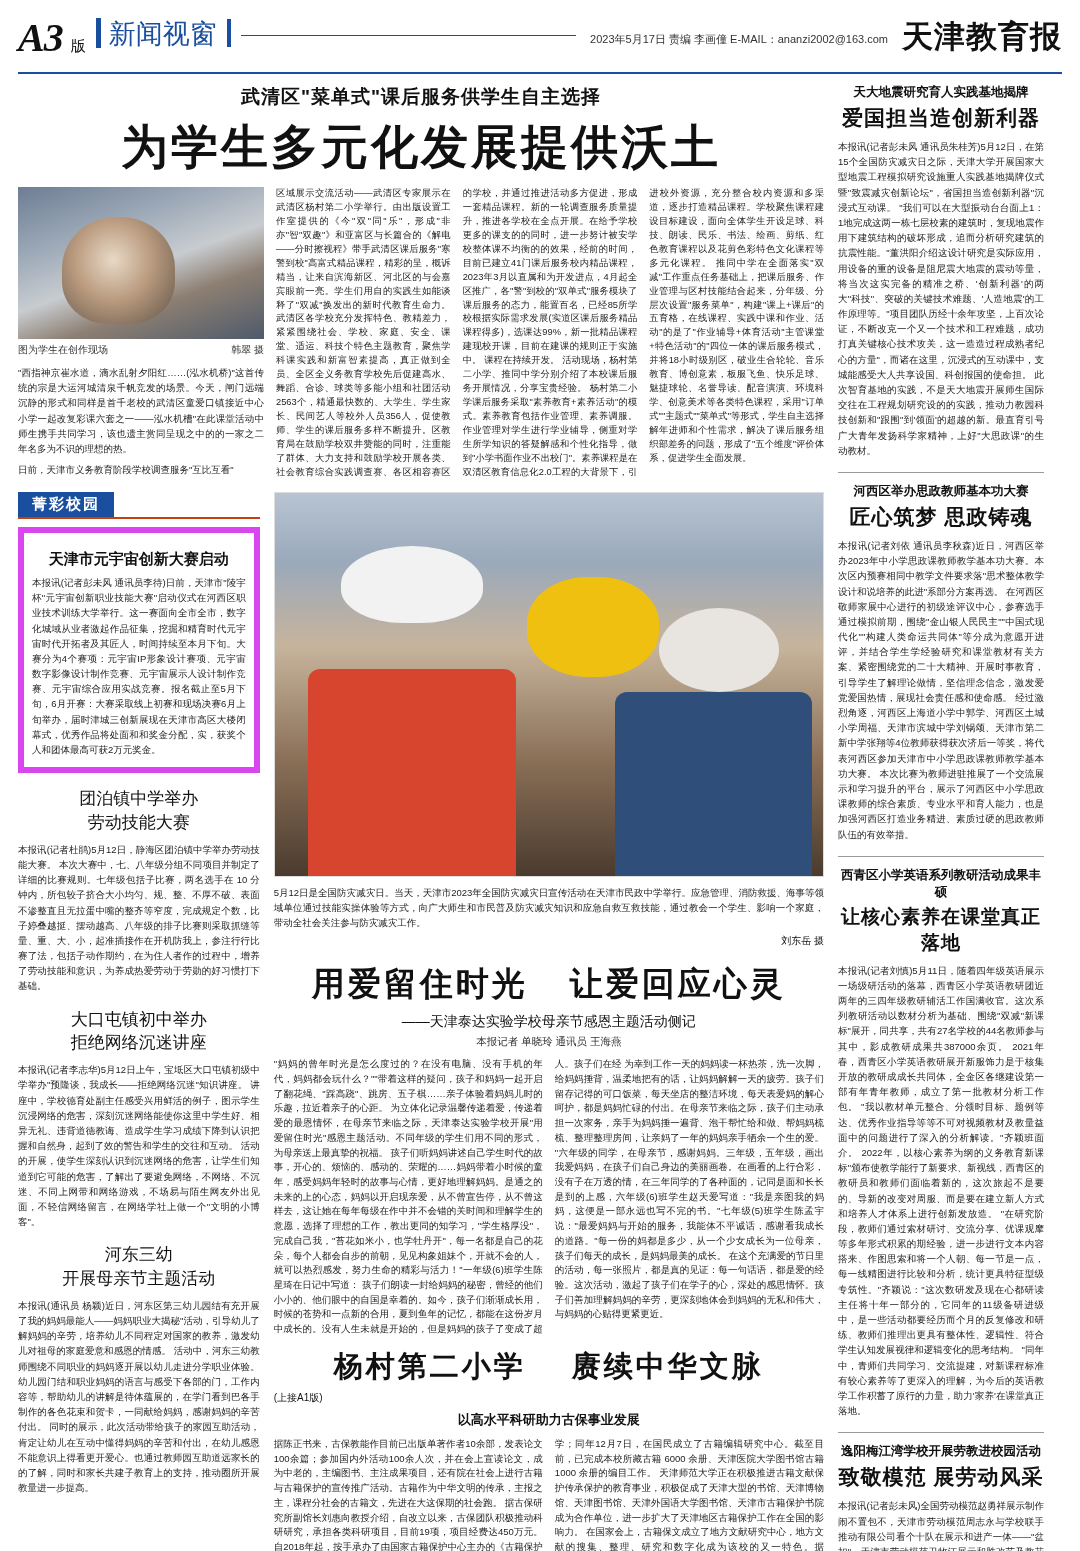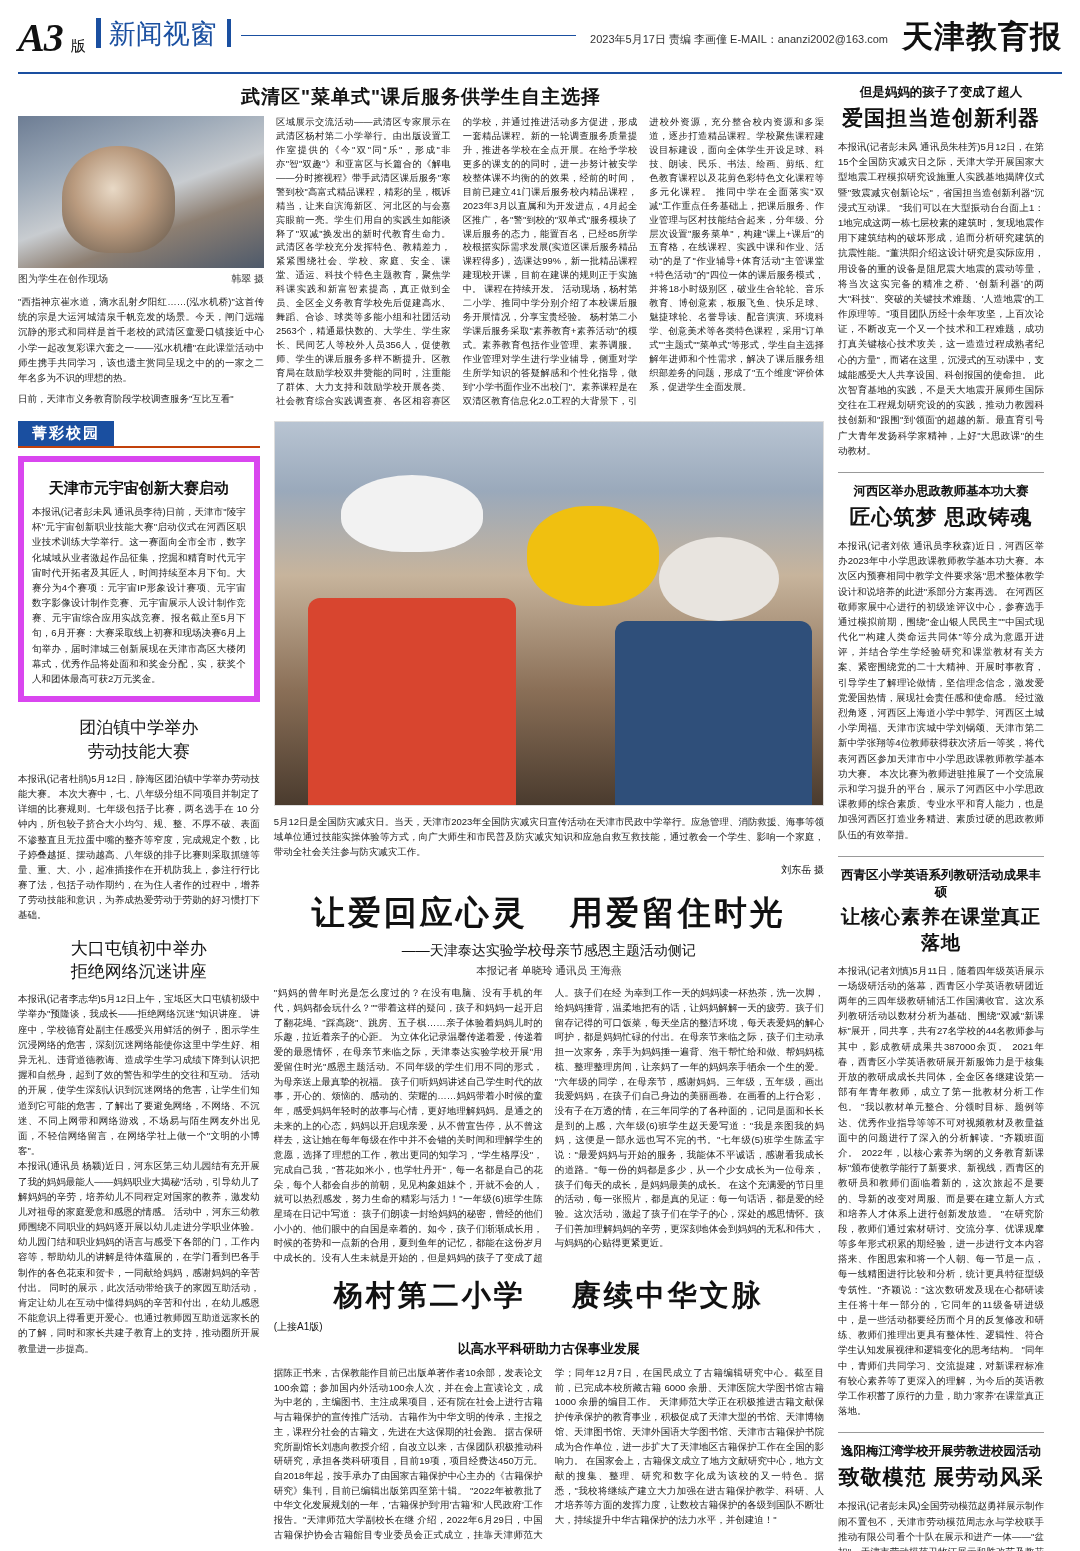--- a/index.html
+++ b/index.html
@@ -103,20 +103,21 @@
     <div class="mh-logo">天津教育报</div>
   </div>
   <div class="rule-top"></div>
 
   <div class="grid">
 
     <div style="width:806px;">
 
       <div class="lead">
         <div class="kicker">武清区"菜单式"课后服务供学生自主选择</div>
+        <div class="headline">为学生多元化发展提供沃土</div>
 
         <div class="lead-body">
           <div class="photo-box">
             <div class="photo"></div>
             <div class="cap">
               <span>图为学生在创作现场</span>
               <span>韩翠 摄</span>
             </div>
             <div class="cols1 tiny-pad" style="margin-top:6px;">
               <span>"西指神京崔水道，滴水乱射夕阳红……(泓水机桥)"这首传统的宗是大运河城清泉千帆竞发的场景。今天，闸门远端沉静的形式和同样是首千老校的武清区童爱口镇接近中心小学一起改复彩课六套之一——泓水机槽"在此课堂活动中师生携手共同学习，该也遗主赏同呈现之中的的一家之二年名多为不识的理想的热。</span>
@@ -159,41 +160,43 @@
 本次大赛中，七、八年级分组不同项目并制定了详细的比赛规则。七年级包括子比赛，两名选手在 10 分钟内，所包较子挤合大小均匀、规、整、不厚不破、表面不渗整直且无拉蛋中嘴的整齐等窄度，完成规定个数，比子婷叠越挺、摆动越高、八年级的排子比赛则采取抓缝等量、重、大、小，起准插接作在开机防我上，参注行行比赛了法，包括子动作期约，在为住人者作的过程中，增养了劳动技能和意识，为养成热爱劳动于劳勋的好习惯打下基础。</div>
 
           <div class="l-head2" style="white-space:pre-line;">大口屯镇初中举办
 拒绝网络沉迷讲座</div>
           <div class="cols1">本报讯(记者李志华)5月12日上午，宝坻区大口屯镇初级中学举办"预隆谈，我成长——拒绝网络沉迷"知识讲座。
 
 讲座中，学校德育处副主任感受兴用鲜活的例子，图示学生沉浸网络的危害，深刻沉迷网络能使你这里中学生好、相异无礼、违背道德教诲、造成学生学习成绩下降到认识把握和自然身，起到了效的警告和学生的交往和互动。
 
 活动的开展，使学生深刻认识到沉迷网络的危害，让学生们知道到它可能的危害，了解出了要避免网络，不网络、不沉迷、不同上网带和网络游戏，不场易与陌生网友外出见面，不轻信网络留言，在网络学社上做一个"文明的小博客"。</div>
 
+          <div class="l-head2" style="white-space:pre-line;">河东三幼
+开展母亲节主题活动</div>
           <div class="cols1">本报讯(通讯员 杨颖)近日，河东区第三幼儿园结有充开展了我的妈妈最能人——妈妈职业大揭秘"活动，引导幼儿了解妈妈的辛劳，培养幼儿不同程定对国家的教养，激发幼儿对祖母的家庭爱意和感恩的情感。
 
 活动中，河东三幼教师围绕不同职业的妈妈逐开展以幼儿走进分学职业体验。幼儿园门结和职业妈妈的语言与感受下各部的门，工作内容等，帮助幼儿的讲解是待体蕴展的，在学门看到巴各手制作的各色花束和贺卡，一同献给妈妈，感谢妈妈的辛苦付出。
 
 同时的展示，此次活动带给孩子的家园互助活动，肯定让幼儿在互动中懂得妈妈的辛苦和付出，在幼儿感恩不能意识上得看更开爱心。也通过教师园互助道远家长的的了解，同时和家长共建子教育上的支持，推动圈所开展教量进一步提高。</div>
         </div>
 
         <div class="col-mid">
           <div class="feat-photo">
             <div class="h1"></div>
             <div class="h2"></div>
             <div class="h3"></div>
             <div class="b1"></div>
             <div class="b2"></div>
           </div>
           <div class="feat-cap">5月12日是全国防灾减灾日。当天，天津市2023年全国防灾减灾日宣传活动在天津市民政中学举行。应急管理、消防救援、海事等领域单位通过技能实操体验等方式，向广大师生和市民普及防灾减灾知识和应急自救互救技能，通过教会一个学生、影响一个家庭，带动全社会关注参与防灾减灾工作。</div>
           <div class="feat-credit">刘东岳 摄</div>
 
           <div class="feat-title">
+            <span>用爱留住时光</span>
             <span>让爱回应心灵</span>
-            <span>用爱留住时光</span>
           </div>
           <div class="feat-sub">——天津泰达实验学校母亲节感恩主题活动侧记</div>
           <div class="feat-by">本报记者 单晓玲    通讯员 王海燕</div>
 
           <div class="cols2">
             <span>"妈妈的曾年时光是怎么度过的？在没有电脑、没有手机的年代，妈妈都会玩什么？""带着这样的疑问，孩子和妈妈一起开启了翻花绳、"踩高跷"、跳房、五子棋……亲子体验着妈妈儿时的乐趣，拉近着亲子的心距。
 
 为立体化记录温馨传递着爱，传递着爱的最恩情怀，在母亲节来临之际，天津泰达实验学校开展"用爱留住时光"感恩主题活动。不同年级的学生们用不同的形式，为母亲送上最真挚的祝福。
 
 孩子们听妈妈讲述自己学生时代的故事，开心的、烦恼的、感动的、荣耀的……妈妈带着小时候的童年，感受妈妈年轻时的故事与心情，更好地理解妈妈。是通之的未来的上的心态，妈妈以开启现亲爱，从不曾宣告停，从不曾这样去，这让她在每年每级在作中并不会错的关时间和理解学生的意愿，选择了理想的工作，教出更同的知学习，"学生格厚没"，完成自己我，"苔花如米小，也学牡丹开"，每一名都是自己的花朵，每个人都会自步的前朝，见见构象姐妹个，开就不会的人，就可以热烈感发，努力生命的精彩与活力！"一年级(6)班学生陈星琦在日记中写道：
@@ -223,21 +226,21 @@
 天津师范大学正在积极推进古籍文献保护传承保护的教育事业，积极促成了天津大型的书馆、天津博物馆、天津图书馆、天津外国语大学图书馆、天津市古籍保护书院成为合作单位，进一步扩大了天津地区古籍保护工作在全国的影响力。
 
 在国家会上，古籍保文成立了地方文献研究中心，地方文献的搜集、整理、研究和数字化成为该校的又一特色。据悉，"我校将继续产建立大力加强在进古籍保护教学、科研、人才培养等方面的发挥力度，让数校古籍保护的各级到国队不断壮大，持续提升中华古籍保护的法力水平，并创建迫！"</span>
           </div>
         </div>
       </div>
     </div>
 
     <div class="col-right">
       <div class="r-art">
-        <div class="r-kicker">但是妈妈的孩子了变成了超人</div>
+        <div class="r-kicker">天大地震研究育人实践基地揭牌</div>
         <div class="r-head">爱国担当造创新利器</div>
         <div class="cols1">本报讯(记者彭未风 通讯员朱桂芳)5月12日，在第15个全国防灾减灾日之际，天津大学开展国家大型地震工程模拟研究设施重人实践基地揭牌仪式暨"致震减灾创新论坛"，省国担当造创新利器"沉浸式互动课。
 
 "我们可以在大型振动台台面上1：1地完成这两一栋七层校素的建筑时，复现地震作用下建筑结构的破坏形成，追而分析研究建筑的抗震性能。"董洪阳介绍这设计研究是实际应用，用设备的重的设备是阻尼震大地震的震动等量，将当次这实完备的精准之桥、'创新利器'的两大"科技"、突破的关键技术难题、'人造地震'的工作原理等。"项目团队历经十余年攻坚，上百次论证，不断改克一个又一个技术和工程难题，成功打真关键核心技术攻关，这一造造过程成熟者纪心的方量"，而诸在这里，沉浸式的互动课中，支城能感受大人共享设国、科创报国的使命担。
 
 此次智育基地的实践，不是天大地震开展师生国际交往在工程规划研究设的的实践，推动力教园科技创新和"跟围"到'领面'的超越的新。最直育引号广大青年发扬科学家精神，上好"大思政课"的生动教材。</div>
       </div>
       <div class="hr-thin"></div>
 
       <div class="r-art">

